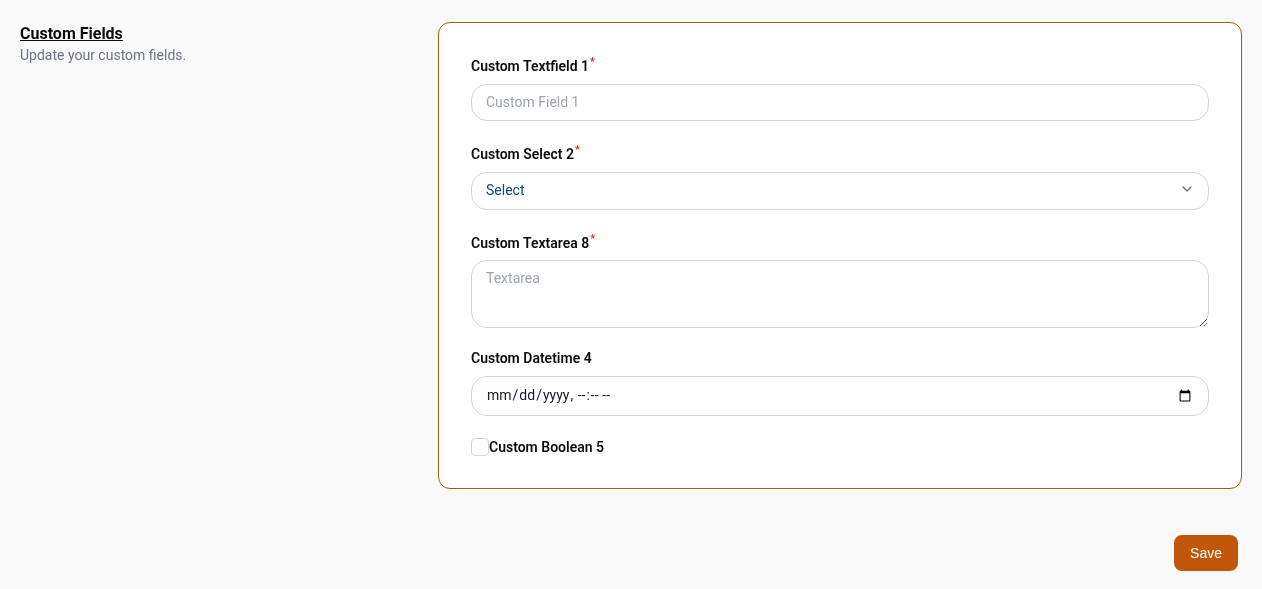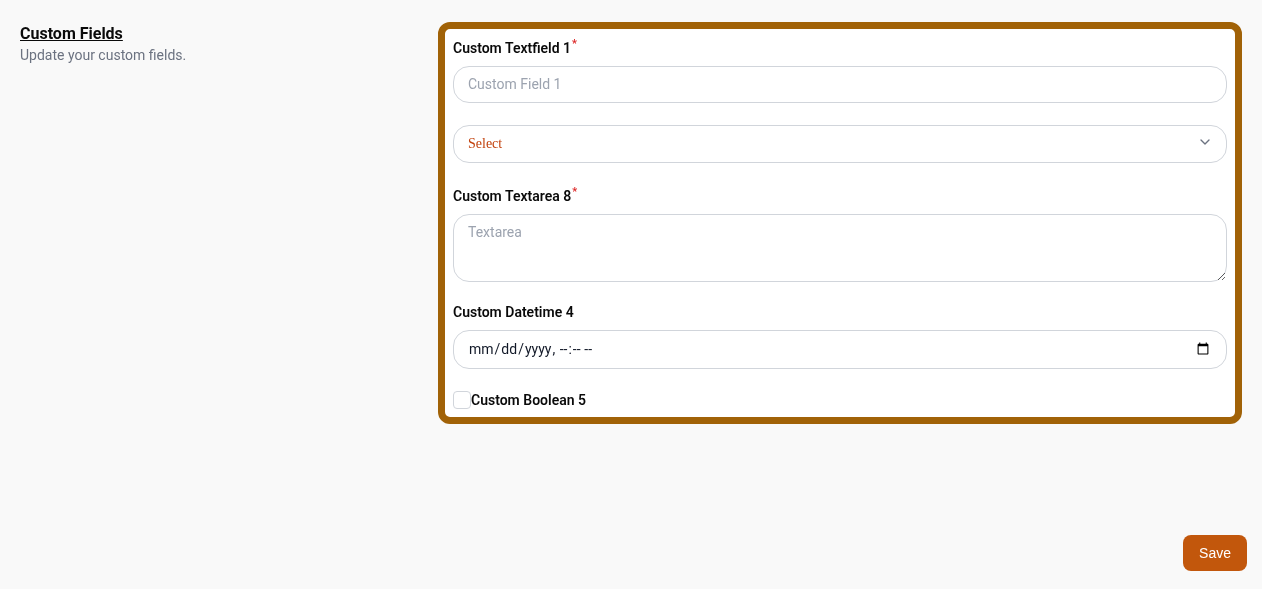--- a/index.html
+++ b/index.html
@@ -30,23 +30,23 @@
       margin-bottom: 4px;
       text-decoration: underline;
     }
     .page-subtitle {
       font-size: 14px;
       color: #6b7280;
     }
     .card {
       flex: 1;
       background: #ffffff;
-      border: 7px solid #a16207;
+      border: 1px solid #a16207;
       border-radius: 12px;
-      padding: 8px;
+      padding: 32px;
       display: flex;
       flex-direction: column;
       gap: 22px;
     }
     .form-group {
       display: flex;
       flex-direction: column;
       gap: 10px;
     }
     .field-label {
@@ -73,23 +73,22 @@
     }
     .text-input::placeholder, .textarea-input::placeholder {
       color: #9ca3af;
     }
     .select-wrap {
       position: relative;
     }
     .select-wrap .text-input {
       appearance: none;
       cursor: pointer;
-      color: #c2410c;
+      color: #0c4a6e;
       padding-right: 36px;
-      font-family: Liberation Serif, serif;
     }
     .chevron-icon {
       position: absolute;
       right: 14px;
       top: 50%;
       transform: translateY(-50%);
       pointer-events: none;
       color: #6b7280;
     }
     .textarea-input {
@@ -114,21 +113,21 @@
     }
     .checkbox-label {
       font-size: 14px;
       font-weight: 600;
       color: #0a0a0a;
       cursor: pointer;
     }
     .save-bar {
       position: absolute;
       bottom: 18px;
-      right: 15px;
+      right: 24px;
       padding-left: 12px;
     }
     .save-button {
       background: #c2570c;
       color: #ffffff;
       font-size: 14px;
       font-weight: 500;
       border: none;
       padding: 10px 16px;
       border-radius: 8px;
@@ -147,20 +146,23 @@
   <div class="card">
 
     <div class="form-group">
       <label class="field-label">
         <span>Custom Textfield 1</span><span class="required-star">*</span>
       </label>
       <input type="text" class="text-input" placeholder="Custom Field 1" style="">
     </div>
 
     <div class="form-group">
+      <label class="field-label">
+        <span>Custom Select 2</span><span class="required-star">*</span>
+      </label>
       <div class="select-wrap">
         <button type="button" class="text-input" style="text-align:left;">Select</button>
         <span class="chevron-icon">
           <svg width="16" height="16" viewBox="0 0 24 24" fill="none" stroke="currentColor" stroke-width="2" stroke-linecap="round" stroke-linejoin="round">
               <polyline points="6 9 12 15 18 9"></polyline>
             </svg>
         </span>
       </div>
     </div>
 

